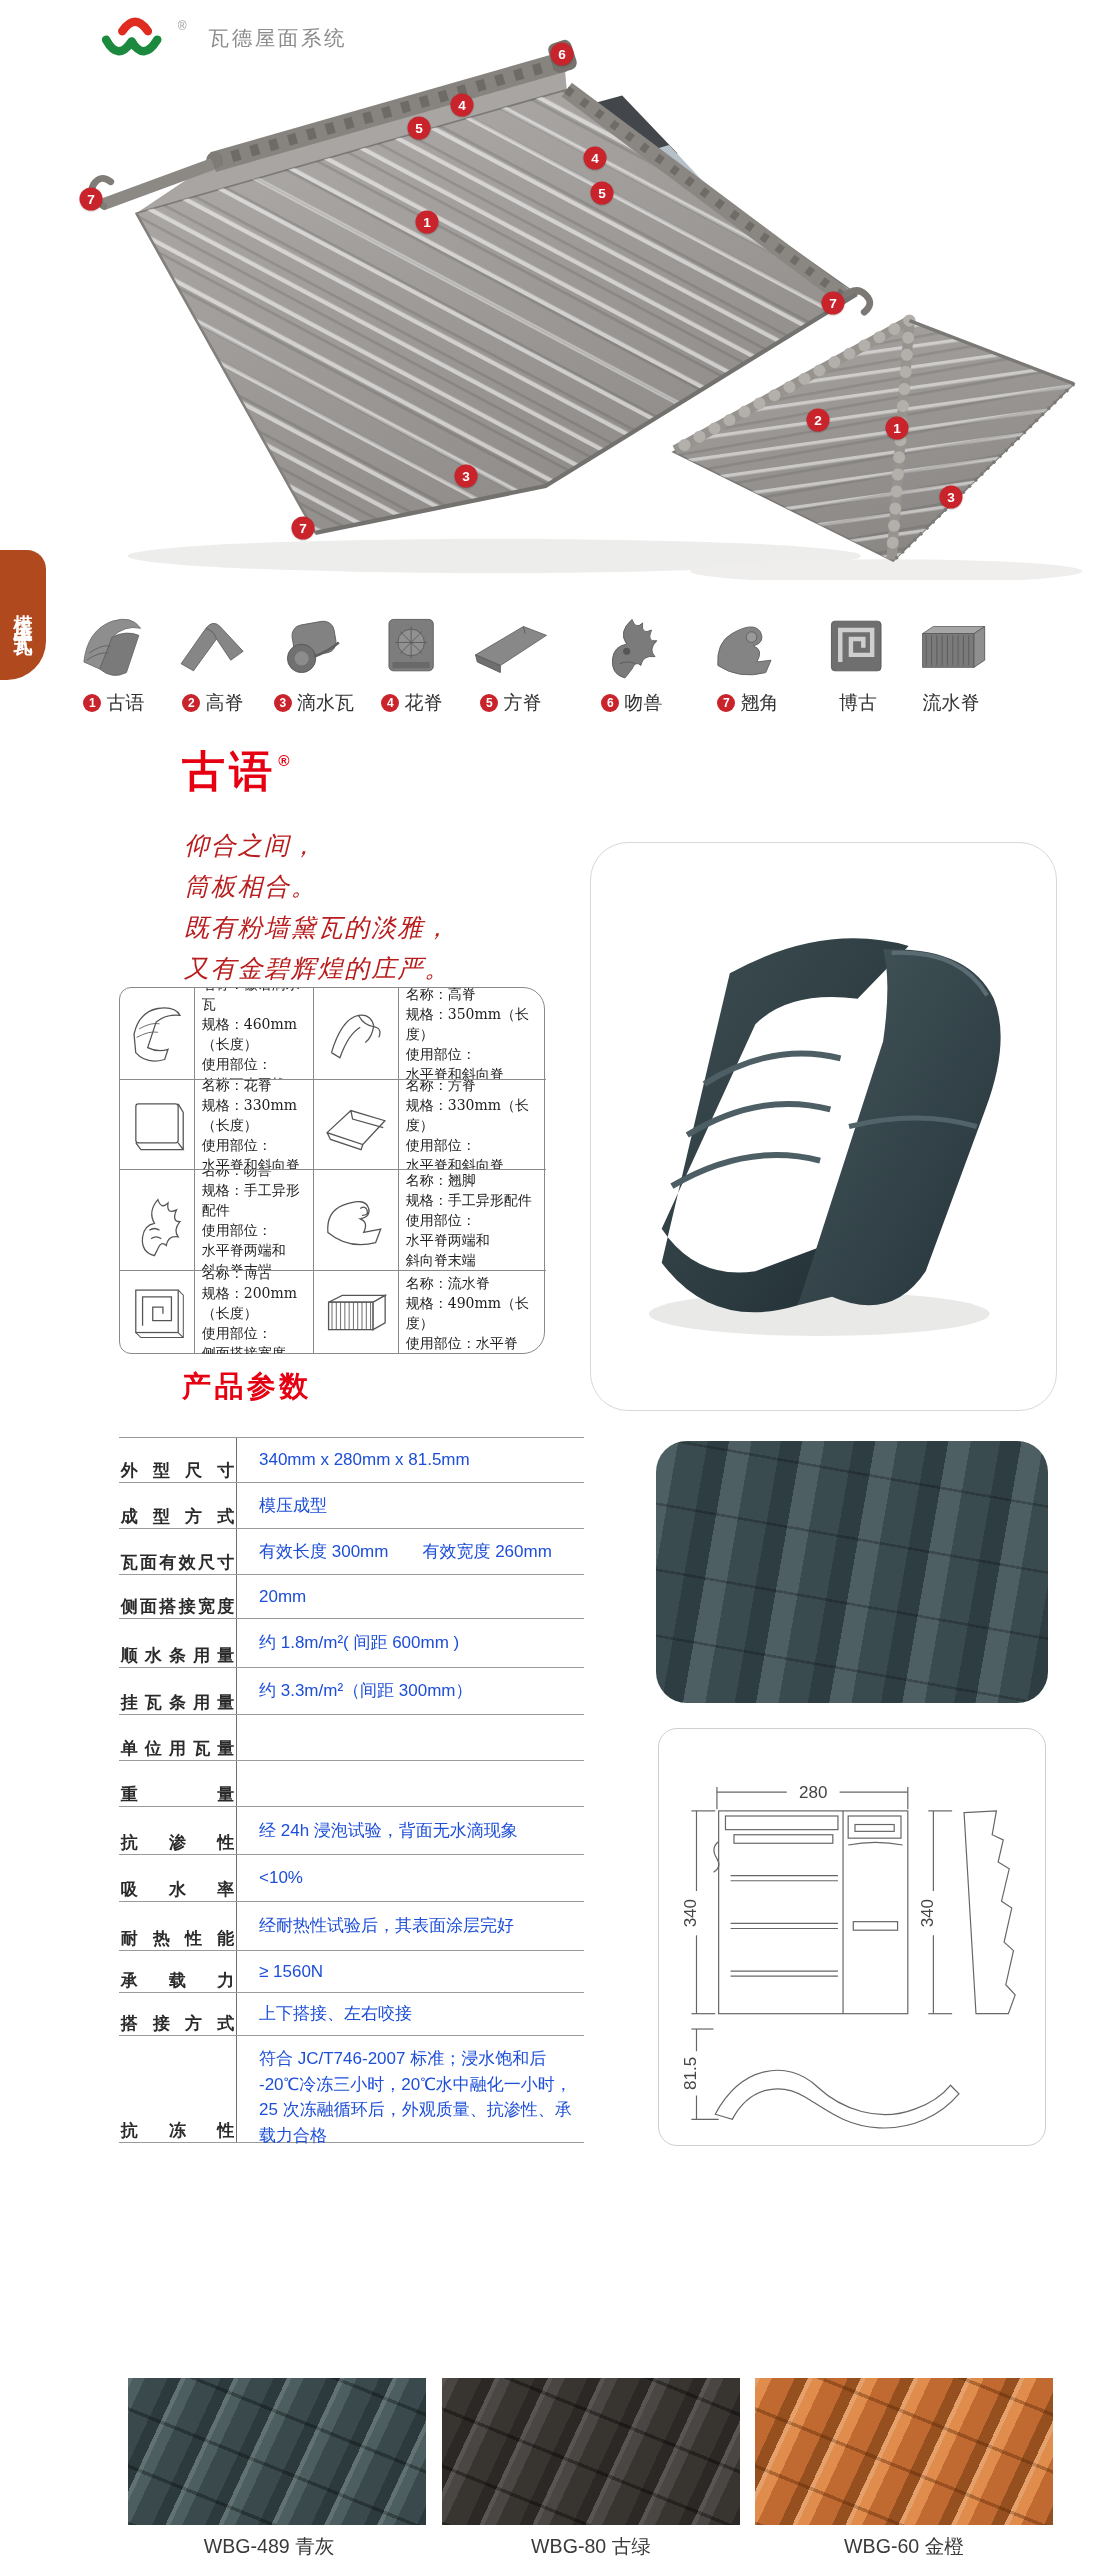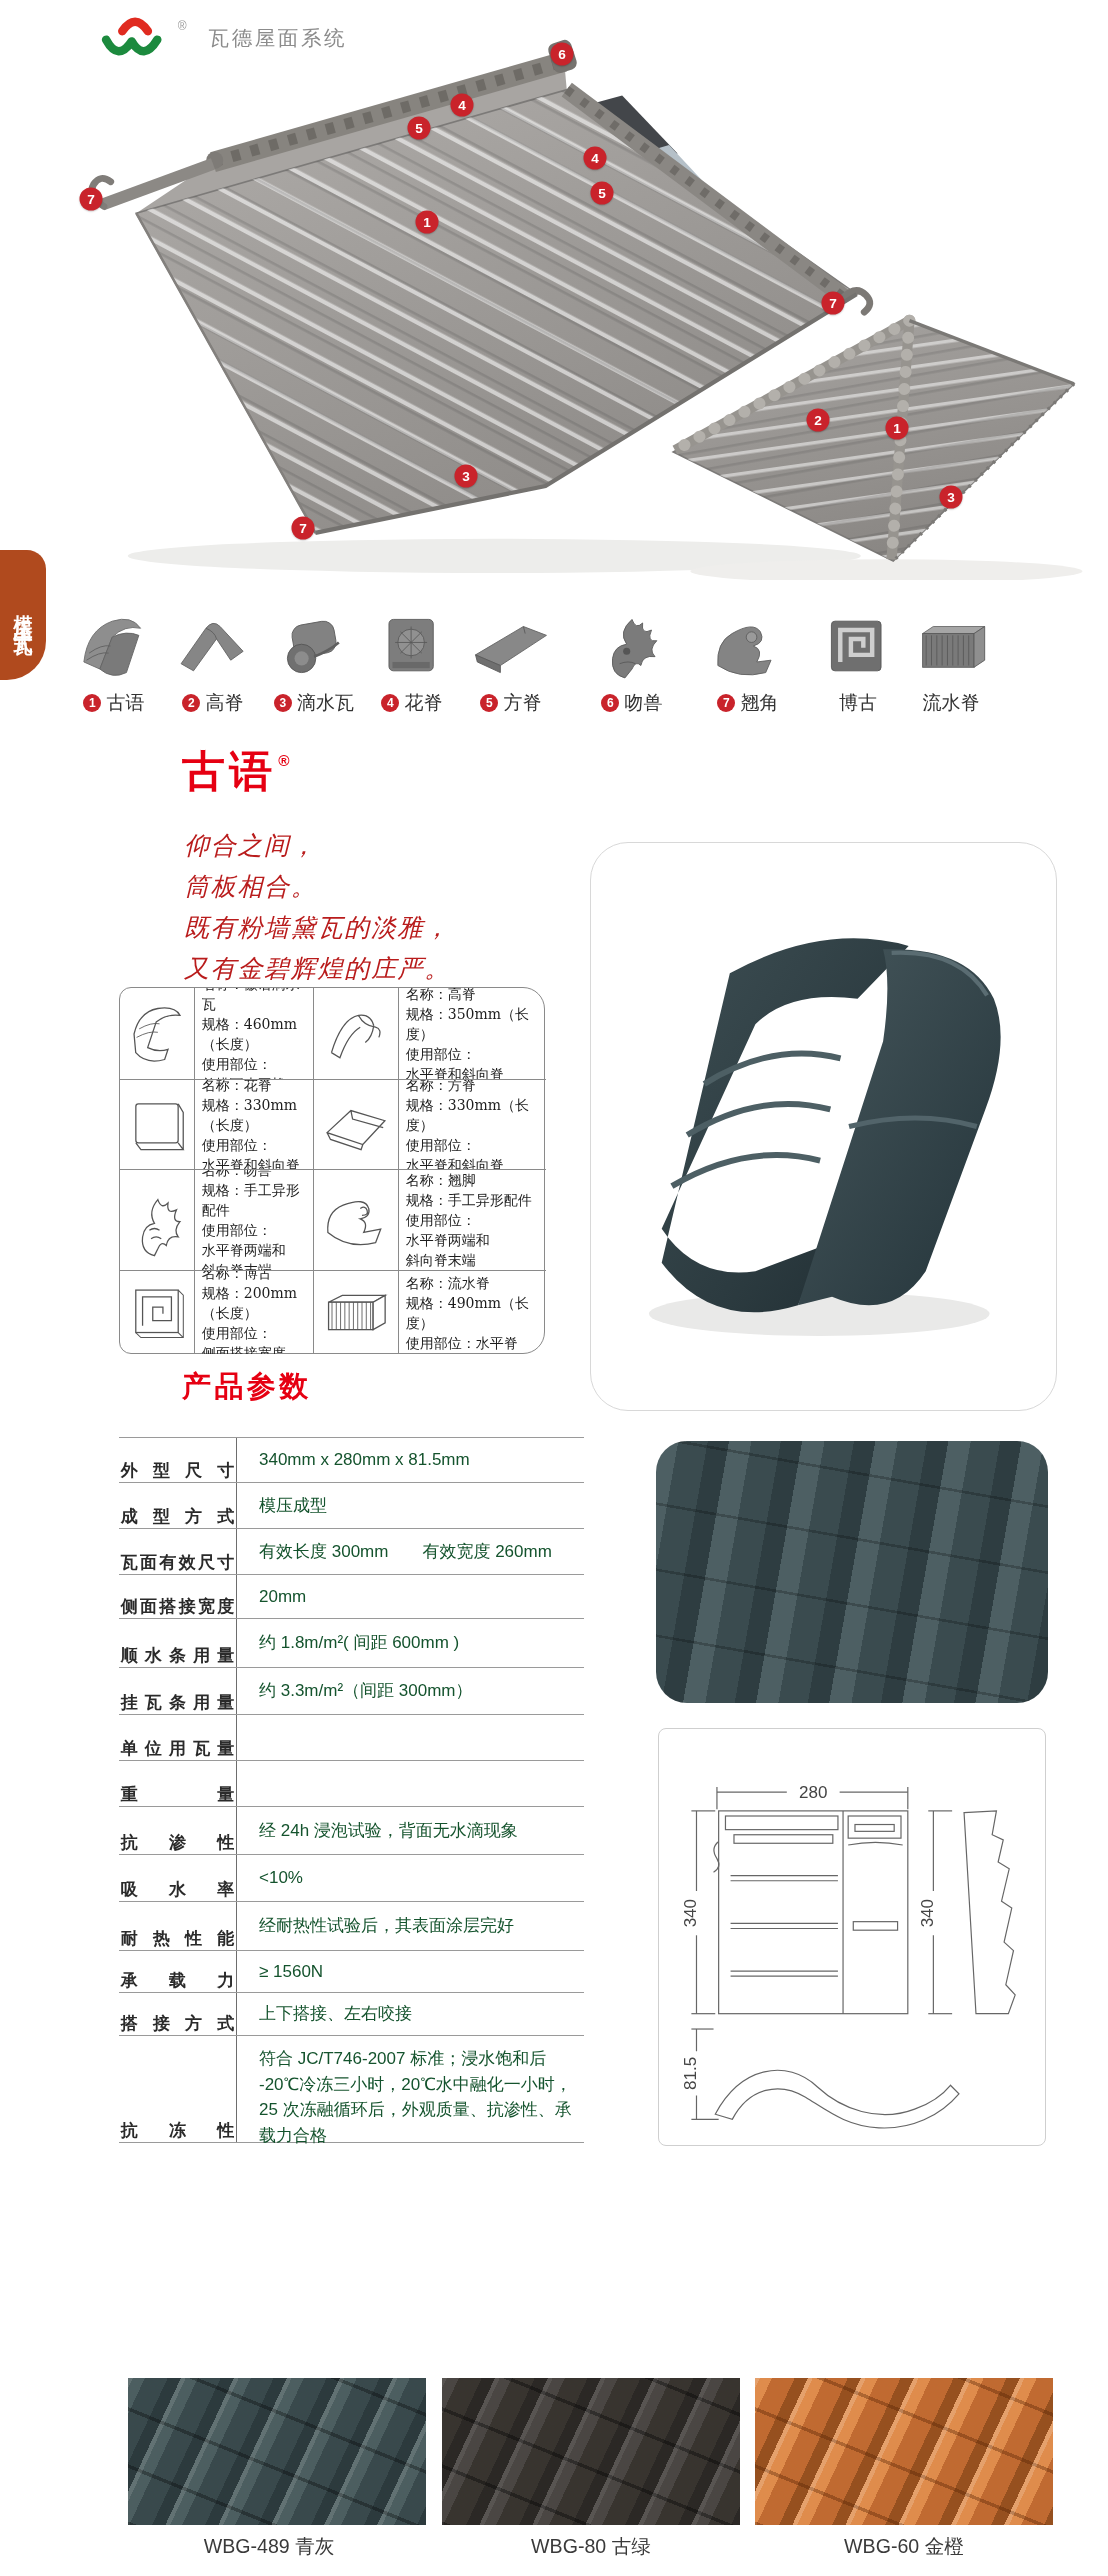--- a/index.html
+++ b/index.html
@@ -45,31 +45,31 @@
              white-space:pre-line;width:100%;padding:5.1px 6.8px;box-sizing:border-box;
              display:block;align-self:center;}
   
   .photo-card{position:absolute;left:590px;top:842px;width:465px;height:567px;border:0.9px solid #d8d8d8;
               border-radius:38px;background:#fff;overflow:hidden;display:flex;align-items:center;justify-content:center;}
   .closeup{position:absolute;left:656px;top:1441px;width:392px;height:262px;border-radius:31px;
            background:
              repeating-linear-gradient(10deg, rgba(0,0,0,.22) 0 2.6px, rgba(0,0,0,0) 2.6px 65px),
              repeating-linear-gradient(100deg, #4d5f63 0 22px, #3a4b4f 22px 51px, #2e3d41 51px 72px);}
   .draw-card{position:absolute;left:658px;top:1728px;width:386px;height:416px;border:1.7px solid #cfcfcf;
-             border-radius:8px;background:#fff;overflow:hidden;}
+             border-radius:19px;background:#fff;overflow:hidden;}
   
   .params-title{position:absolute;left:182px;top:1367px;font-size:29px;font-weight:bold;color:#e60012;
                 letter-spacing:3.4px;}
   .param-table{position:absolute;left:119px;top:1437px;width:465px;border-top:0.9px solid #9a9a9a;}
   .p-row{display:flex;border-bottom:0.9px solid #9a9a9a;box-sizing:border-box;}
   .p-label{width:118px;flex:none;border-right:1.3px solid #6d6d6d;display:flex;align-items:flex-end;
            padding:0 1.7px;box-sizing:border-box;}
   .p-label span{display:inline-block;width:100%;font-size:17px;font-weight:bold;color:#2a2a2a;
            text-align:justify;text-align-last:justify;}
-  .p-value{flex:1;display:flex;align-items:center;padding:5.1px 8.5px 5.1px 22px;font-size:17px;color:#14532d;
+  .p-value{flex:1;display:flex;align-items:center;padding:5.1px 8.5px 5.1px 22px;font-size:17px;color:#1d4ed8;
            line-height:25.6px;box-sizing:border-box;}
   
   .swatch{position:absolute;top:2378px;width:298px;height:147px;}
   .swatch.s1{background:
      repeating-linear-gradient(115deg, rgba(255,255,255,.12) 0 4.3px, rgba(255,255,255,0) 4.3px 48px),
      repeating-linear-gradient(22deg, rgba(0,0,0,.30) 0 3.4px, rgba(0,0,0,0) 3.4px 53px),
      repeating-linear-gradient(115deg, #4c5e60 0 15.3px, #39494c 15.3px 36px, #2c3a3d 36px 48px);}
   .swatch.s2{background:
      repeating-linear-gradient(115deg, rgba(255,255,255,.08) 0 4.3px, rgba(255,255,255,0) 4.3px 48px),
      repeating-linear-gradient(22deg, rgba(0,0,0,.35) 0 3.4px, rgba(0,0,0,0) 3.4px 53px),

